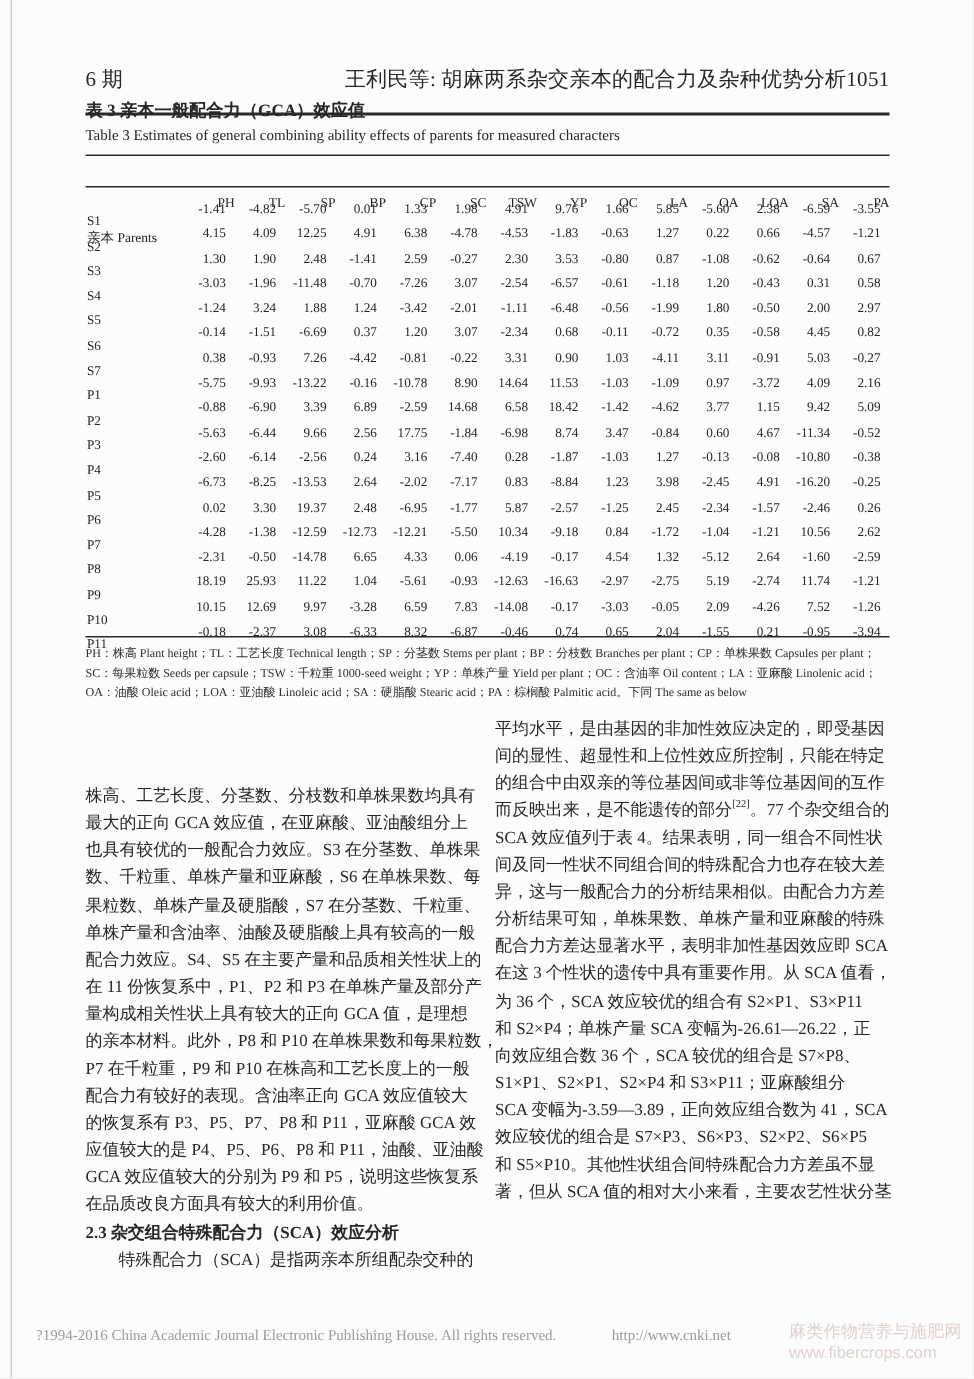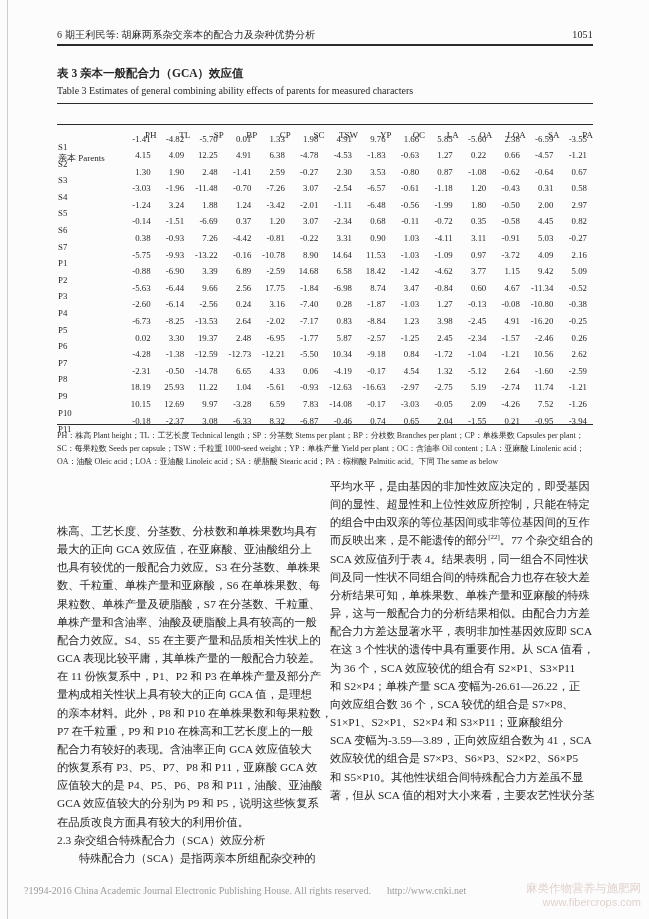--- a/index.html
+++ b/index.html
@@ -7,26 +7,26 @@
   body { font-family:"Liberation Serif","DejaVu Serif",serif; }
   .page {
     position:relative; width:649px; height:919px;
     background:#fcfcfc; color:#262626; overflow:hidden;
     margin:0 auto;
   }
   .edge-line { position:absolute; left:7px; top:0; bottom:0; width:1px; background:#cfcfcf; }
 
   
   .running-head {
-    position:absolute; left:57px; top:28px; width:536px;
+    position:absolute; left:57px; top:44px; width:536px;
     display:flex; justify-content:space-between; align-items:baseline;
-    font-size:10px; letter-spacing:.2px;
-    border-bottom:2px solid #2a2a2a; padding-bottom:2px;
-  }
-  .running-head .center { flex:1; text-align:left; }
+    font-size:14px; letter-spacing:.2px;
+    border-bottom:2px solid #2a2a2a; padding-bottom:13px;
+  }
+  .running-head .center { flex:1; text-align:right; }
 
   
   .caption-zh { position:absolute; left:57px; top:66px; font-size:11.5px; font-weight:bold; }
   .caption-en { position:absolute; left:57px; top:85px; font-size:10px; }
 
   
   .gca-table {
     position:absolute; left:57px; top:103px; width:536px;
     border-top:1.5px solid #2a2a2a; border-bottom:1.5px solid #2a2a2a;
     font-size:8.8px;
@@ -43,31 +43,31 @@
   .footnote {
     position:absolute; left:57px; top:429px; width:538px;
     font-size:8px; line-height:13.2px; color:#2c2c2c; letter-spacing:0;
   }
 
   
   .col { position:absolute; top:477px; width:268px; font-size:11.3px; line-height:18.15px; }
   .col.left  { left:57px;margin-top:45px; }
   .col.right { left:330px; width:267px; }
   .line { white-space:nowrap; }
-  .line.heading { font-weight:normal; }
+  .line.heading { font-weight:bold; }
   .line.indent { padding-left:22px; }
   sup { font-size:7px; vertical-align:super; line-height:0; }
 
   
   .footer {
     position:absolute; left:24px; top:885px; width:560px;
-    color:#9b9b9b; font-size:10px; display:flex; gap:16px; white-space:nowrap;
+    color:#9b9b9b; font-size:10px; display:flex; gap:37px; white-space:nowrap;
   }
   .watermark {
-    position:absolute; right:8px; top:881px; text-align:right;
+    position:absolute; right:8px; top:881px; 
     color:rgba(186,150,140,0.42); font-size:11.5px; line-height:14px;
   }
   .watermark .wm-url { font-family:"Liberation Sans","DejaVu Sans",sans-serif; font-size:11px; }
 </style>
 </head>
 <body>
 
 <div class="page">
   <div class="edge-line"></div>
 
@@ -415,42 +415,41 @@
     </div>
 
   <div class="col left">
       <div class="line">株高、工艺长度、分茎数、分枝数和单株果数均具有</div>
       <div class="line">最大的正向 GCA 效应值，在亚麻酸、亚油酸组分上</div>
       <div class="line">也具有较优的一般配合力效应。S3 在分茎数、单株果</div>
       <div class="line">数、千粒重、单株产量和亚麻酸，S6 在单株果数、每</div>
       <div class="line">果粒数、单株产量及硬脂酸，S7 在分茎数、千粒重、</div>
       <div class="line">单株产量和含油率、油酸及硬脂酸上具有较高的一般</div>
       <div class="line">配合力效应。S4、S5 在主要产量和品质相关性状上的</div>
-      <div class="line">GCA 表现比较平庸，其单株产量的一般配合力较差。</div>
       <div class="line">在 11 份恢复系中，P1、P2 和 P3 在单株产量及部分产</div>
       <div class="line">量构成相关性状上具有较大的正向 GCA 值，是理想</div>
       <div class="line">的亲本材料。此外，P8 和 P10 在单株果数和每果粒数，</div>
       <div class="line">P7 在千粒重，P9 和 P10 在株高和工艺长度上的一般</div>
       <div class="line">配合力有较好的表现。含油率正向 GCA 效应值较大</div>
       <div class="line">的恢复系有 P3、P5、P7、P8 和 P11，亚麻酸 GCA 效</div>
       <div class="line">应值较大的是 P4、P5、P6、P8 和 P11，油酸、亚油酸</div>
       <div class="line">GCA 效应值较大的分别为 P9 和 P5，说明这些恢复系</div>
       <div class="line">在品质改良方面具有较大的利用价值。</div>
       <div class="line heading">2.3  杂交组合特殊配合力（SCA）效应分析</div>
       <div class="line indent">特殊配合力（SCA）是指两亲本所组配杂交种的</div>
     </div>
   <div class="col right">
       <div class="line">平均水平，是由基因的非加性效应决定的，即受基因</div>
       <div class="line">间的显性、超显性和上位性效应所控制，只能在特定</div>
       <div class="line">的组合中由双亲的等位基因间或非等位基因间的互作</div>
       <div class="line">而反映出来，是不能遗传的部分<sup>[22]</sup>。77 个杂交组合的</div>
       <div class="line">SCA 效应值列于表 4。结果表明，同一组合不同性状</div>
       <div class="line">间及同一性状不同组合间的特殊配合力也存在较大差</div>
+      <div class="line">异，这与一般配合力的分析结果相似。由配合力方差</div>
       <div class="line">分析结果可知，单株果数、单株产量和亚麻酸的特殊</div>
-      <div class="line">异，这与一般配合力的分析结果相似。由配合力方差</div>
       <div class="line">配合力方差达显著水平，表明非加性基因效应即 SCA</div>
       <div class="line">在这 3 个性状的遗传中具有重要作用。从 SCA 值看，</div>
       <div class="line">为 36 个，SCA 效应较优的组合有 S2×P1、S3×P11</div>
       <div class="line">和 S2×P4；单株产量 SCA 变幅为-26.61—26.22，正</div>
       <div class="line">向效应组合数 36 个，SCA 较优的组合是 S7×P8、</div>
       <div class="line">S1×P1、S2×P1、S2×P4 和 S3×P11；亚麻酸组分</div>
       <div class="line">SCA 变幅为-3.59—3.89，正向效应组合数为 41，SCA</div>
       <div class="line">效应较优的组合是 S7×P3、S6×P3、S2×P2、S6×P5</div>
       <div class="line">和 S5×P10。其他性状组合间特殊配合力方差虽不显</div>
       <div class="line">著，但从 SCA 值的相对大小来看，主要农艺性状分茎</div>

